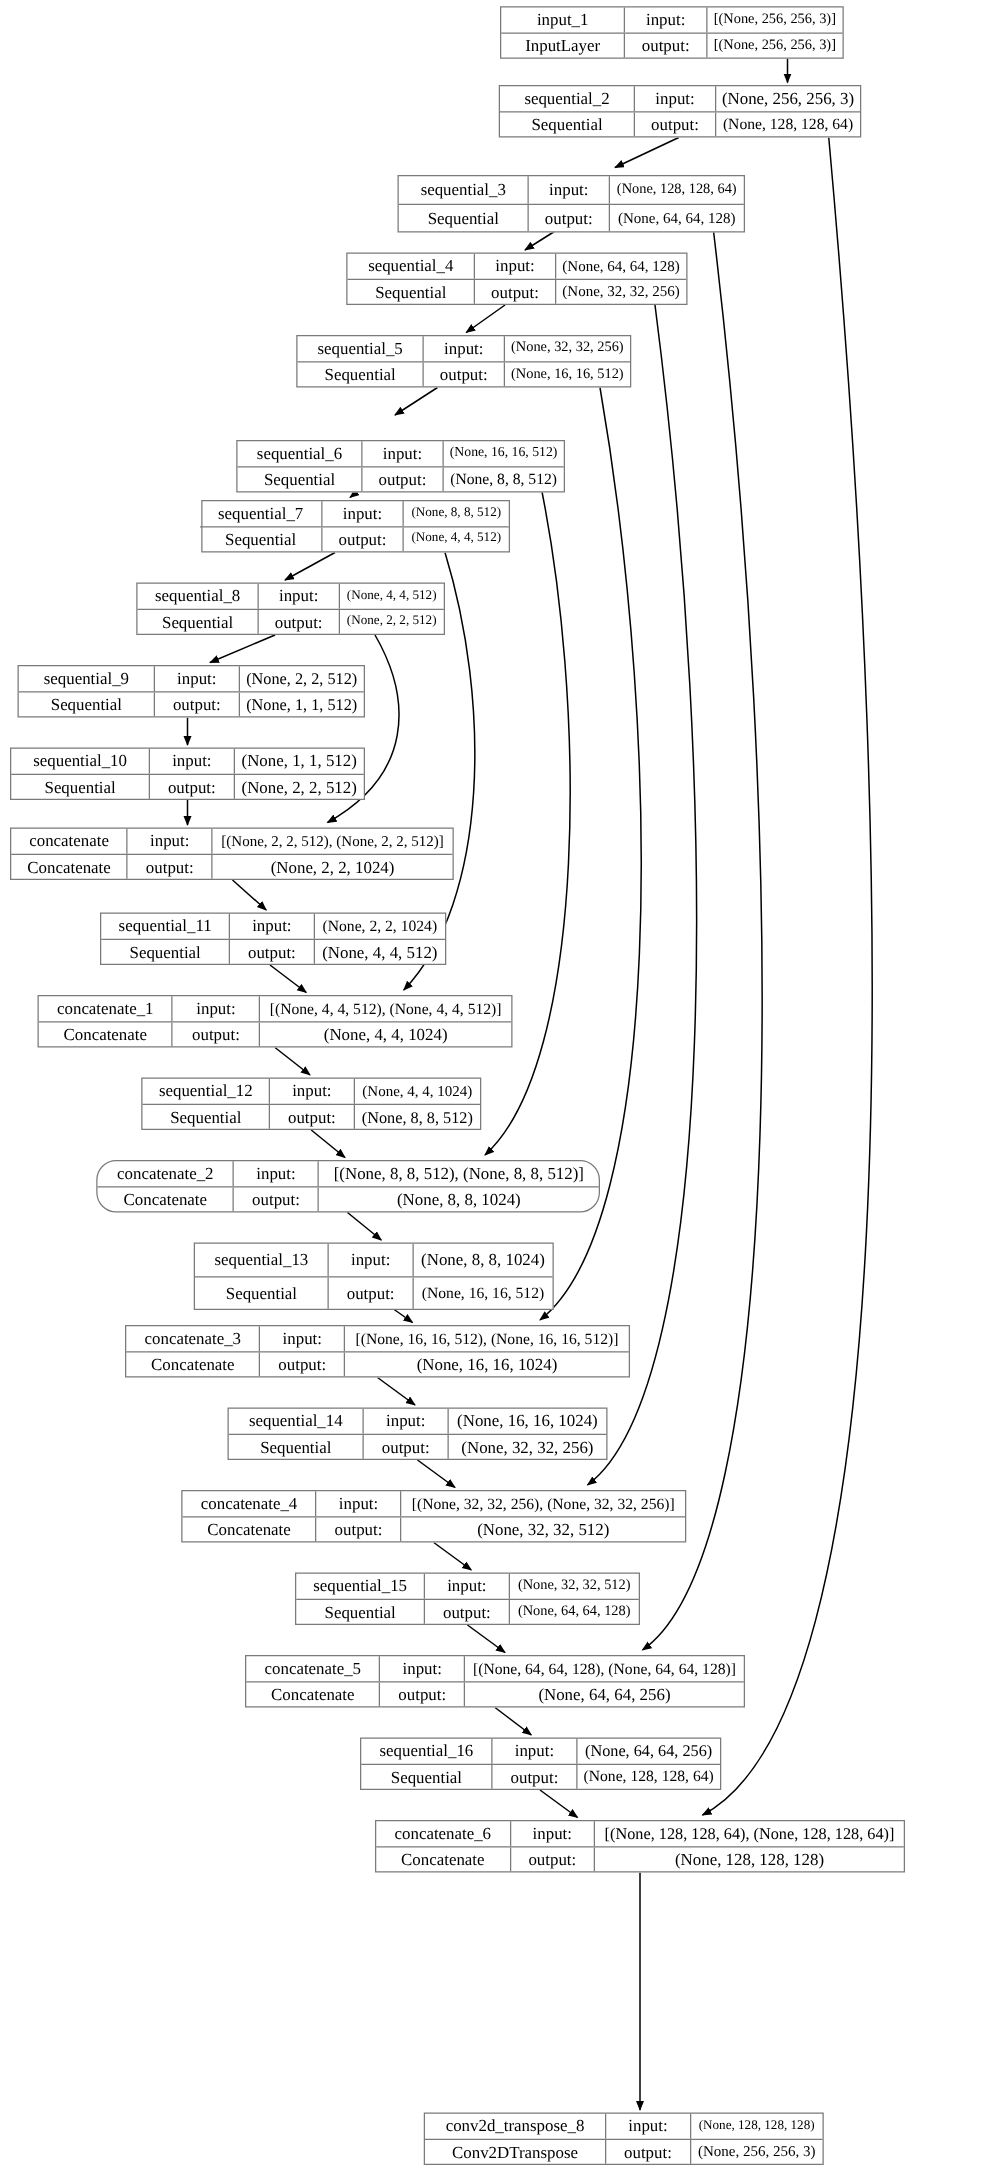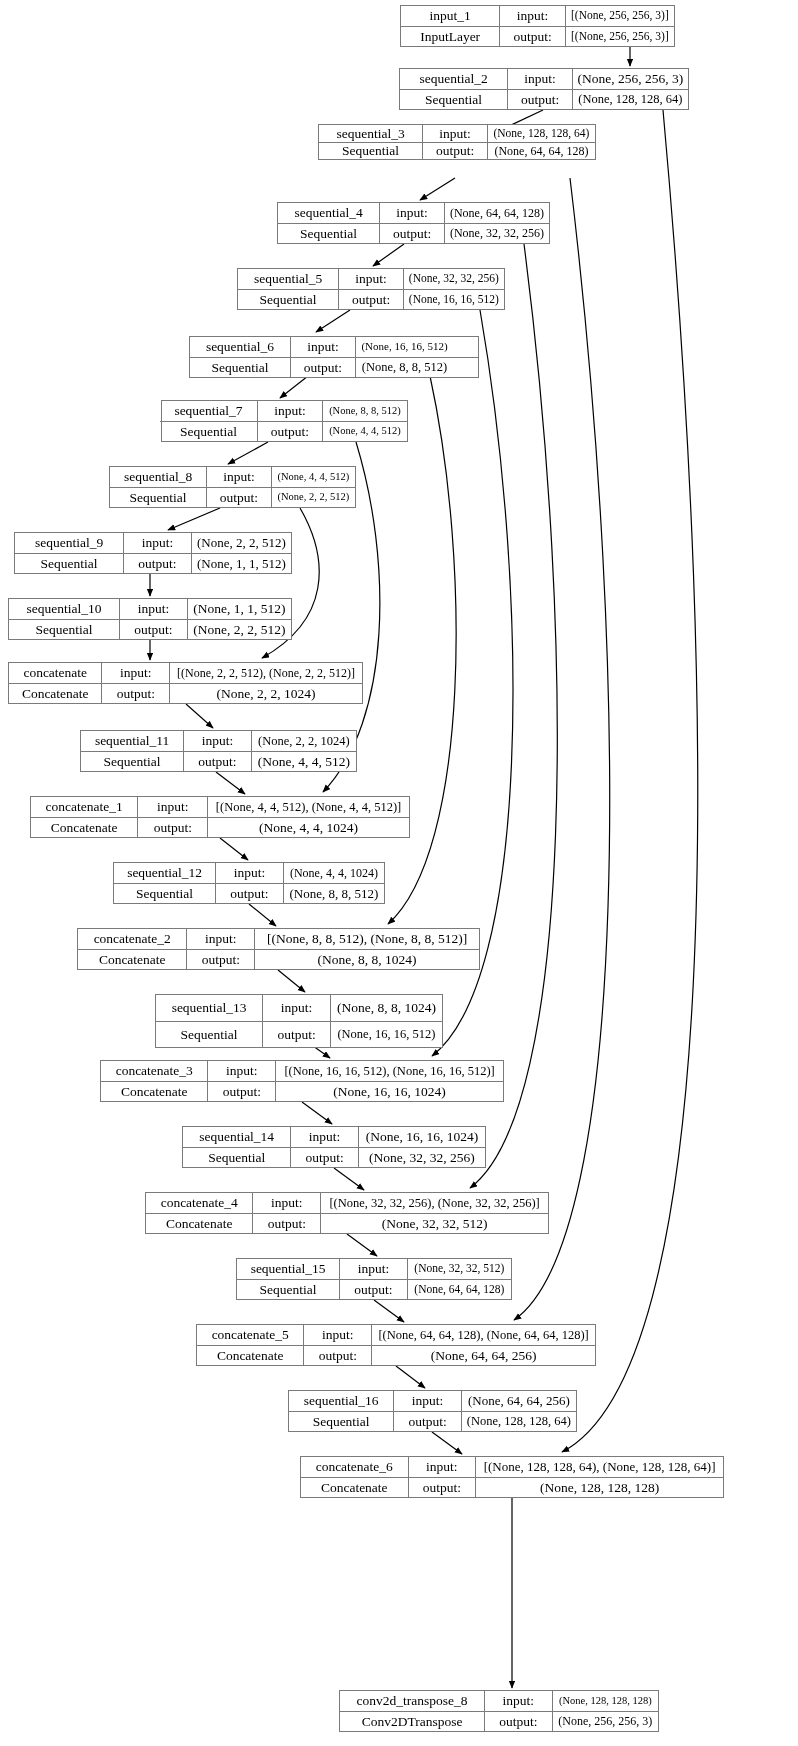--- a/index.html
+++ b/index.html
@@ -105,21 +105,21 @@
           <div class="cell c-name" style="width: 109px;">sequential_2</div>
           <div class="cell c-io" style="width: 65px;">input:</div>
           <div class="cell c-shape" style="width: 116px;">(None, 256, 256, 3)</div>
         </div>
         <div class="nrow bot">
           <div class="cell c-name" style="width: 109px;">Sequential</div>
           <div class="cell c-io" style="width: 65px;">output:</div>
           <div class="cell c-shape" style="width: 116px; font-size: 12.5px;">(None, 128, 128, 64)</div>
         </div>
       </div>
-      <div class="node" style="left: 318px; top: 124px; width: 278px; height: 36px;">
+      <div class="node" style="left: 318px; top: 140px; width: 278px; height: 46px;">
         <div class="nrow top">
           <div class="cell c-name" style="width: 105px;">sequential_3</div>
           <div class="cell c-io" style="width: 65px;">input:</div>
           <div class="cell c-shape" style="width: 108px; font-size: 11.5px;">(None, 128, 128, 64)</div>
         </div>
         <div class="nrow bot">
           <div class="cell c-name" style="width: 105px;">Sequential</div>
           <div class="cell c-io" style="width: 65px;">output:</div>
           <div class="cell c-shape" style="width: 108px; font-size: 12px;">(None, 64, 64, 128)</div>
         </div>
@@ -141,21 +141,21 @@
           <div class="cell c-name" style="width: 102px;">sequential_5</div>
           <div class="cell c-io" style="width: 65px;">input:</div>
           <div class="cell c-shape" style="width: 101px; font-size: 11.5px;">(None, 32, 32, 256)</div>
         </div>
         <div class="nrow bot">
           <div class="cell c-name" style="width: 102px;">Sequential</div>
           <div class="cell c-io" style="width: 65px;">output:</div>
           <div class="cell c-shape" style="width: 101px; font-size: 11.5px;">(None, 16, 16, 512)</div>
         </div>
       </div>
-      <div class="node" style="left: 189px; top: 336px; width: 290px; height: 42px;">
+      <div class="node" style="left: 189px; top: 352px; width: 263px; height: 42px;">
         <div class="nrow top">
           <div class="cell c-name" style="width: 101px;">sequential_6</div>
           <div class="cell c-io" style="width: 65px;">input:</div>
           <div class="cell c-shape" style="width: 97px; font-size: 11px;">(None, 16, 16, 512)</div>
         </div>
         <div class="nrow bot">
           <div class="cell c-name" style="width: 101px;">Sequential</div>
           <div class="cell c-io" style="width: 65px;">output:</div>
           <div class="cell c-shape" style="width: 97px; font-size: 12.5px;">(None, 8, 8, 512)</div>
         </div>
@@ -249,21 +249,21 @@
           <div class="cell c-name" style="width: 103px;">sequential_12</div>
           <div class="cell c-io" style="width: 68px;">input:</div>
           <div class="cell c-shape" style="width: 101px; font-size: 12px;">(None, 4, 4, 1024)</div>
         </div>
         <div class="nrow bot">
           <div class="cell c-name" style="width: 103px;">Sequential</div>
           <div class="cell c-io" style="width: 68px;">output:</div>
           <div class="cell c-shape" style="width: 101px; font-size: 13px;">(None, 8, 8, 512)</div>
         </div>
       </div>
-      <div class="node merged" style="left: 77px; top: 928px; width: 403px; height: 42px;">
+      <div class="node merged" style="left: 77px; top: 928px; width: 403px; height: 42px; border-radius: 16px;">
         <div class="nrow top">
           <div class="cell c-name" style="width: 110px;">concatenate_2</div>
           <div class="cell c-io" style="width: 68px;">input:</div>
           <div class="cell c-shape" style="width: 225px;">[(None, 8, 8, 512), (None, 8, 8, 512)]</div>
         </div>
         <div class="nrow bot">
           <div class="cell c-name" style="width: 110px;">Concatenate</div>
           <div class="cell c-io" style="width: 68px;">output:</div>
           <div class="cell c-shape" style="width: 225px;">(None, 8, 8, 1024)</div>
         </div>

